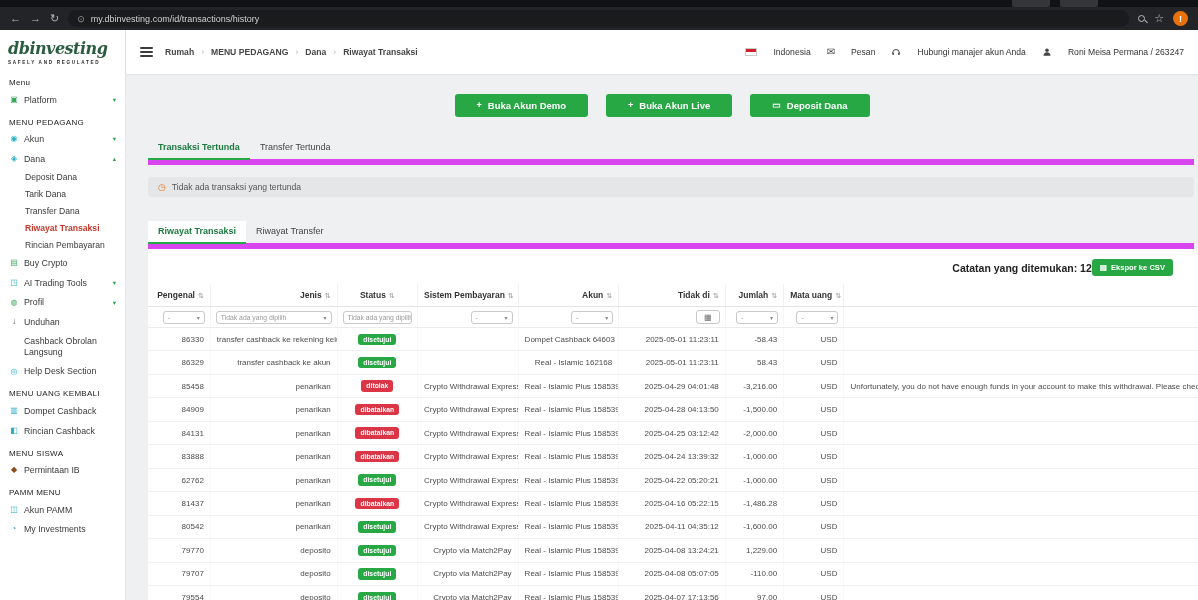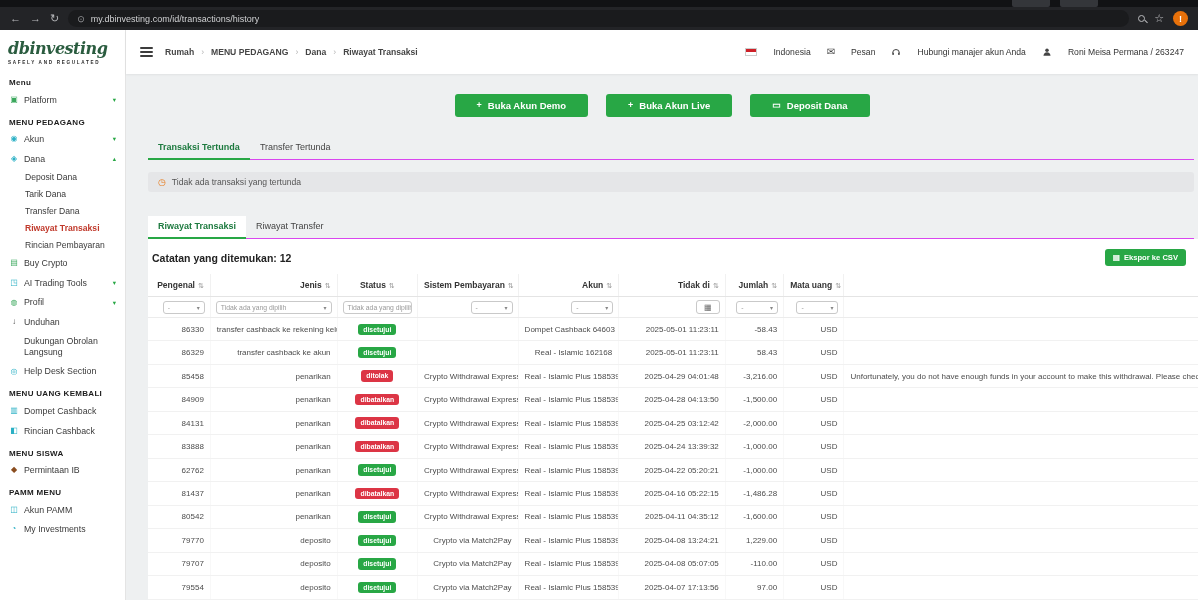--- a/index.html
+++ b/index.html
@@ -20,21 +20,21 @@
   .mag::after { content: ""; position: absolute; width: 4px; height: 1.3px; background: #b9babd; transform: rotate(45deg); right: -3.5px; bottom: -1.5px; }
   .avatar { width: 15px; height: 15px; border-radius: 50%; background: #e8710a; color: #fff; font-size: 9px; font-weight: bold; display: flex; align-items: center; justify-content: center; cursor: pointer; }
 
   
   .app { display: flex; height: 570px; }
   .sidebar { width: 126px; flex: none; background: #fff; border-right: 1px solid #e4e4e4; overflow: hidden; }
   .logo-wrap { padding: 9px 8px 3px 8px; }
   .logo { font-family: "DejaVu Serif", serif; font-style: italic; font-weight: bold; font-size: 16px; color: #2a5c3f; letter-spacing: -0.5px; }
   .tagline { font-size: 4.6px; font-weight: bold; letter-spacing: 1.7px; color: #2b2b2b; margin-top: 2px; }
   .nav { padding: 2px 9px; }
-  .nav-section { font-size: 8px; font-weight: bold; color: #1c1c1c; margin: 8px 0 3px; letter-spacing: 0.3px; }
+  .nav-section { font-size: 8px; font-weight: normal; color: #1c1c1c; margin: 8px 0 3px; letter-spacing: 0.3px; }
   .nav-item { display: flex; align-items: center; gap: 5px; padding: 4.5px 0; font-size: 8.8px; color: #3a3a3a; cursor: pointer; }
   .nav-ic { width: 10px; flex: none; font-size: 8px; text-align: center; line-height: 1; }
   .nav-lb { line-height: 1.2; }
   .nav-ch { margin-left: auto; font-size: 6.5px; color: #28a745; }
   .nav-sub { padding: 3.5px 0 3.5px 16px; font-size: 8.6px; color: #3a3a3a; cursor: pointer; }
   .nav-sub.active { color: #c0392b; font-weight: bold; }
 
   .content { flex: 1; display: flex; flex-direction: column; min-width: 0; }
 
   
@@ -49,31 +49,31 @@
   .flag-id { width: 12px; height: 8px; border: 0.5px solid #ccc; background: linear-gradient(#ce2028 50%, #fff 50%); }
   .meta-ic { font-size: 10px; color: #444; line-height: 1; }
   .svg-ic { display: inline-flex; }
 
   
   .main { flex: 1; padding: 20px 0 0 22px; overflow: hidden; }
   .action-row { display: flex; justify-content: center; gap: 18px; margin-bottom: 20px; margin-right: 22px; }
   .btn-green { background: #28a745; color: #fff; border: none; border-radius: 3px; font-family: inherit; font-size: 9.5px; font-weight: bold; padding: 6px 22px; display: flex; align-items: center; gap: 6px; cursor: pointer; }
   .btn-glyph { font-size: 9px; line-height: 1; }
 
-  .tab-row { display: flex; border-bottom: 1px solid #d946ef; margin-right: 4px; }
+  .tab-row { display: flex; border-bottom: 6px solid #d946ef; margin-right: 4px; }
   .tab { padding: 5px 10px 6px; font-size: 9px; color: #444; cursor: pointer; white-space: nowrap; }
   .tab.active { color: #1d7a3f; font-weight: bold; border-bottom: 2px solid #28a745; margin-bottom: -1px; }
   .card-tabs { margin-top: 24px; }
   .card-tabs .tab.active { background: #fff; }
 
   .alert-bar { margin-top: 12px; margin-right: 4px; background: #e5e6e8; border-radius: 3px; padding: 5px 10px; font-size: 8.6px; color: #555; display: flex; align-items: center; gap: 6px; }
   .alert-ic { color: #e67e22; font-size: 9px; }
 
   .card { background: #fff; margin-right: 0; }
-  .card-head { display: flex; align-items: center; justify-content: space-between; padding: 10px 12px 8px 4px; }
+  .card-head { display: flex; align-items: center; justify-content: flex-end; padding: 10px 25px 8px 4px; }
   .records { font-size: 10.5px; font-weight: bold; color: #222; }
   .btn-export { background: #28a745; color: #fff; border: none; border-radius: 3px; font-family: inherit; font-size: 7.6px; font-weight: bold; padding: 4px 8px; display: flex; align-items: center; gap: 4px; cursor: pointer; }
 
   .table-wrap { overflow: hidden; }
   table { border-collapse: collapse; table-layout: fixed; width: 1300px; background: #fff; }
   thead th { font-size: 8.5px; font-weight: bold; color: #333; text-align: right; padding: 6px 6px; border-bottom: 1px solid #e4e4e4; border-right: 1px solid #f1f1f1; white-space: nowrap; overflow: hidden; cursor: pointer; }
   thead th.c-status { text-align: center; }
   .sort { color: #999; font-size: 7px; margin-left: 3px; font-weight: normal; }
   .filter-row td { padding: 3px 5px; border-bottom: 1px solid #ececec; border-right: 1px solid #f4f4f4; }
   .fselect { height: 13px; border: 1px solid #c9c9c9; border-radius: 3px; background: #fff; display: flex; align-items: center; justify-content: space-between; gap: 3px; padding: 0 4px; font-size: 6.8px; color: #9a9a9a; overflow: hidden; white-space: nowrap; cursor: pointer; }
@@ -152,21 +152,21 @@
           <span class="nav-ic" style="color: rgb(58, 167, 92);">◍</span>
           <span class="nav-lb">Profil</span>
           <span class="nav-ch">▾</span>
         </div>
         <div class="nav-item">
           <span class="nav-ic" style="color: rgb(68, 68, 68);">↓</span>
           <span class="nav-lb">Unduhan</span>
         </div>
         <div class="nav-item">
           <span class="nav-ic" style="color: rgb(68, 68, 68);"></span>
-          <span class="nav-lb">Dukungan Obrolan Langsung</span>
+          <span class="nav-lb">Cashback Obrolan Langsung</span>
         </div>
         <div class="nav-item">
           <span class="nav-ic" style="color: rgb(43, 176, 197);">◎</span>
           <span class="nav-lb">Help Desk Section</span>
         </div>
         <div class="nav-section">MENU UANG KEMBALI</div>
         <div class="nav-item">
           <span class="nav-ic" style="color: rgb(43, 176, 197);">▥</span>
           <span class="nav-lb">Dompet Cashback</span>
         </div>

